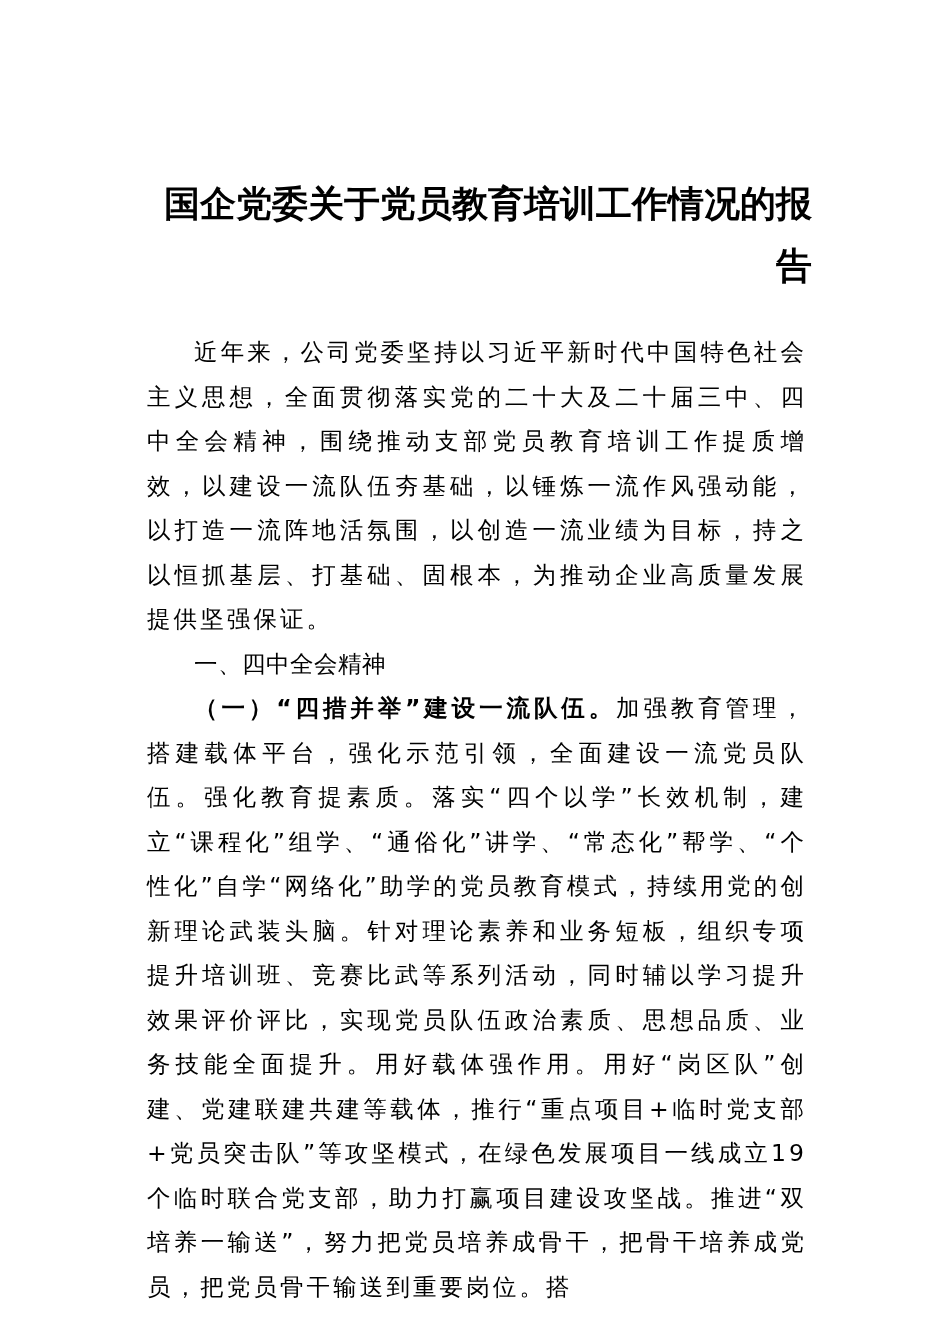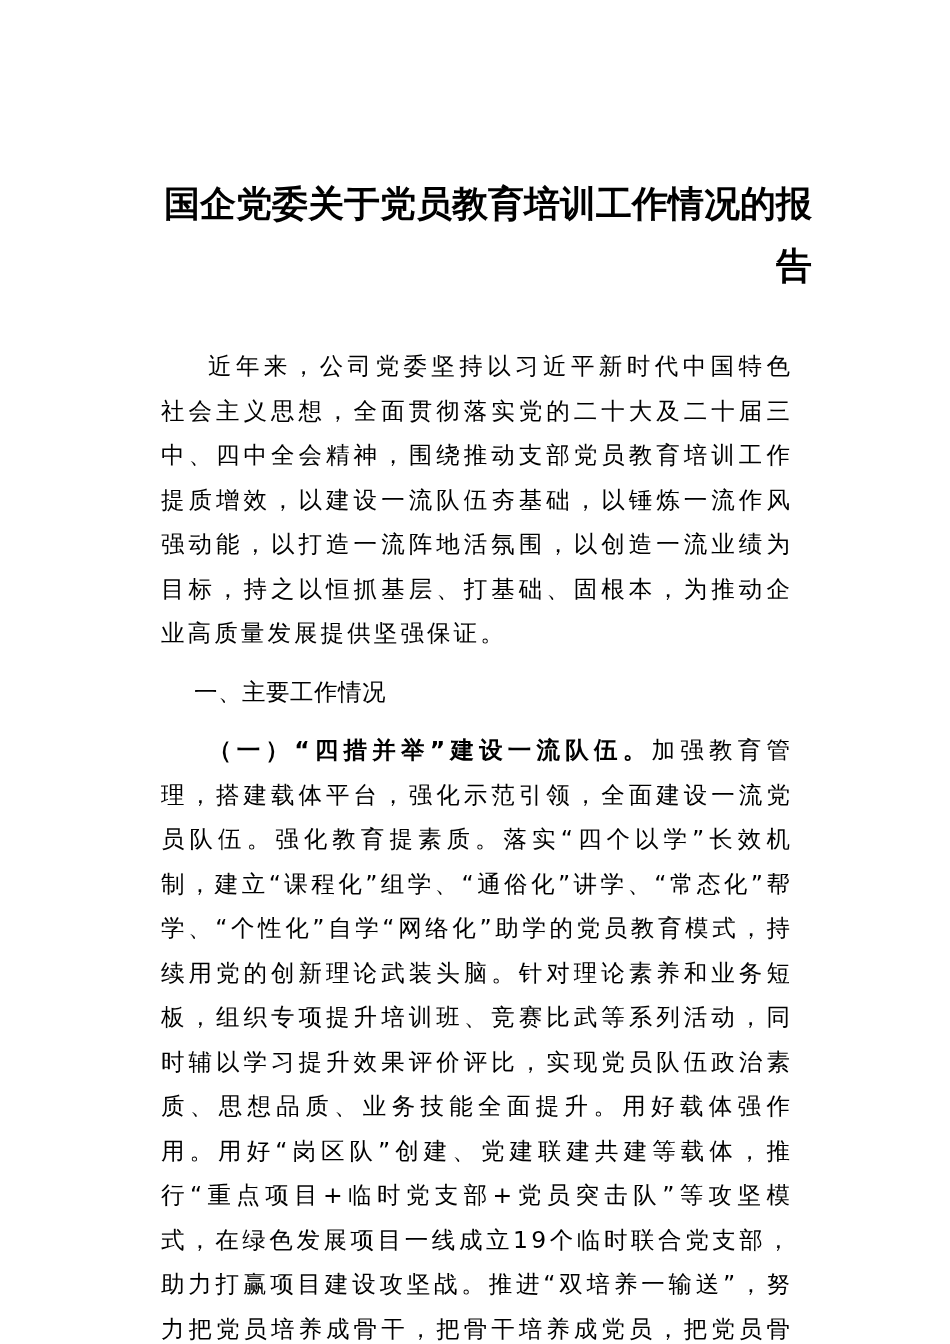--- a/index.html
+++ b/index.html
@@ -41,21 +41,21 @@
     top: 330px;
     width: 660px;
     font-family: "DejaVu Sans", "Liberation Sans", sans-serif;
     font-size: 23.5px;
     line-height: 44.5px;
     letter-spacing: 3.1px;
     text-align: justify;
     margin: 0;
   }
   .para {
-    margin: 14px;
+    margin: 0;
     text-indent: 2em;
     text-align: justify;
   }
   .heading {
     margin: 0;
     text-indent: 2em;
     font-family: "DejaVu Sans", "Liberation Sans", sans-serif;
     font-weight: normal;
     font-size: 23.5px;
     letter-spacing: 0.5px;
@@ -65,16 +65,16 @@
   }
 </style>
 </head>
 <body>
 
 <div class="page">
   <h1 class="title">国企党委关于党员教育培训工作情况的报告</h1>
 
   <div class="body">
     <p class="para">近年来，公司党委坚持以习近平新时代中国特色社会主义思想，全面贯彻落实党的二十大及二十届三中、四中全会精神，围绕推动支部党员教育培训工作提质增效，以建设一流队伍夯基础，以锤炼一流作风强动能，以打造一流阵地活氛围，以创造一流业绩为目标，持之以恒抓基层、打基础、固根本，为推动企业高质量发展提供坚强保证。</p>
-    <p class="heading">一、主要工作情况</p>
+    <p class="heading">一、四中全会精神</p>
     <p class="para"><span class="sub-lead">（一）“四措并举”建设一流队伍。</span><span>加强教育管理，搭建载体平台，强化示范引领，全面建设一流党员队伍。强化教育提素质。落实“四个以学”长效机制，建立“课程化”组学、“通俗化”讲学、“常态化”帮学、“个性化”自学“网络化”助学的党员教育模式，持续用党的创新理论武装头脑。针对理论素养和业务短板，组织专项提升培训班、竞赛比武等系列活动，同时辅以学习提升效果评价评比，实现党员队伍政治素质、思想品质、业务技能全面提升。用好载体强作用。用好“岗区队”创建、党建联建共建等载体，推行“重点项目+临时党支部+党员突击队”等攻坚模式，在绿色发展项目一线成立19个临时联合党支部，助力打赢项目建设攻坚战。推进“双培养一输送”，努力把党员培养成骨干，把骨干培养成党员，把党员骨干输送到重要岗位。搭</span></p>
   </div>
 </div>
 
 </body></html>

